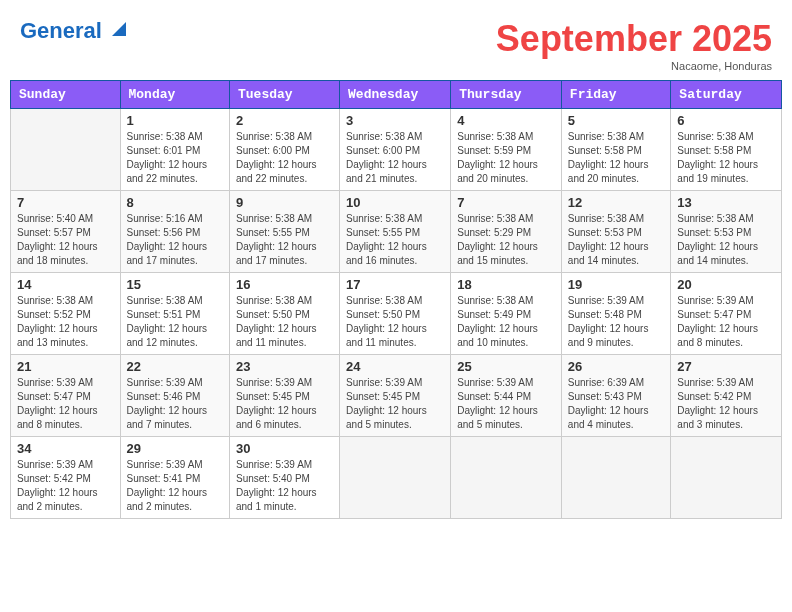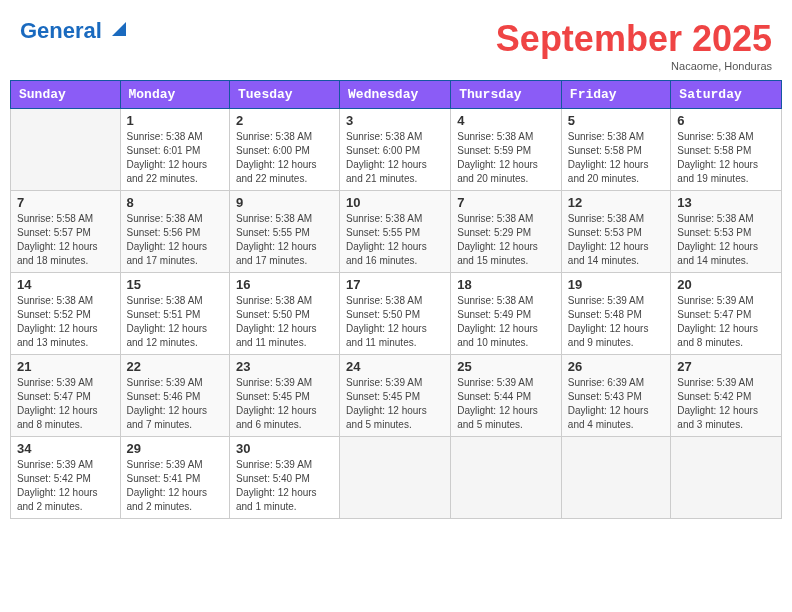--- a/index.html
+++ b/index.html
@@ -151,28 +151,28 @@
           <span class="day-number">6</span>
           <div class="day-info">Sunrise: 5:38 AM
 Sunset: 5:58 PM
 Daylight: 12 hours
 and 19 minutes.</div>
         </td>
       </tr>
       <tr>
         <td>
           <span class="day-number">7</span>
-          <div class="day-info">Sunrise: 5:58 AM
+          <div class="day-info">Sunrise: 5:40 AM
 Sunset: 5:57 PM
 Daylight: 12 hours
 and 18 minutes.</div>
         </td>
         <td>
           <span class="day-number">8</span>
-          <div class="day-info">Sunrise: 5:38 AM
+          <div class="day-info">Sunrise: 5:16 AM
 Sunset: 5:56 PM
 Daylight: 12 hours
 and 17 minutes.</div>
         </td>
         <td>
           <span class="day-number">9</span>
           <div class="day-info">Sunrise: 5:38 AM
 Sunset: 5:55 PM
 Daylight: 12 hours
 and 17 minutes.</div>

